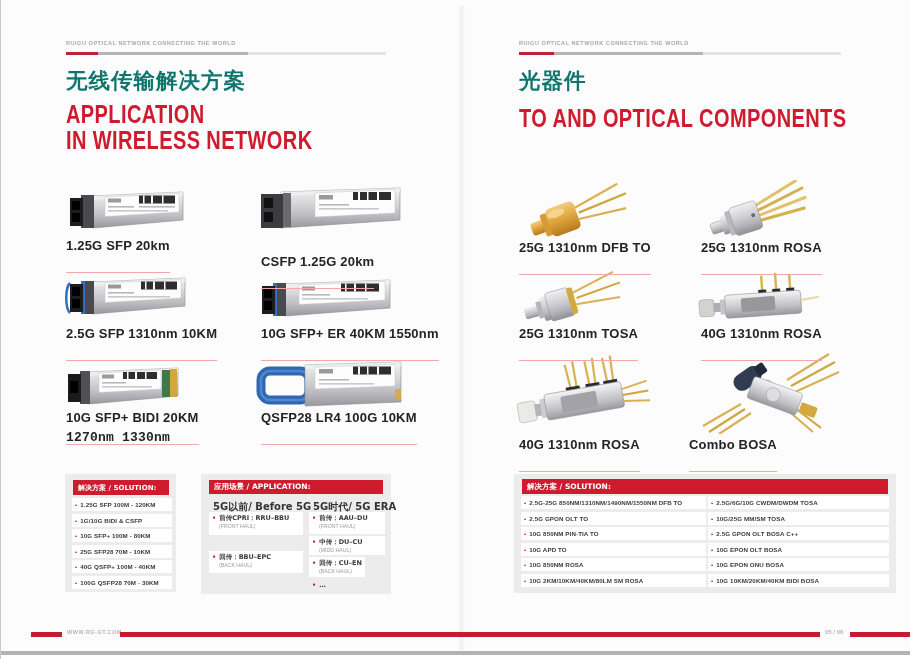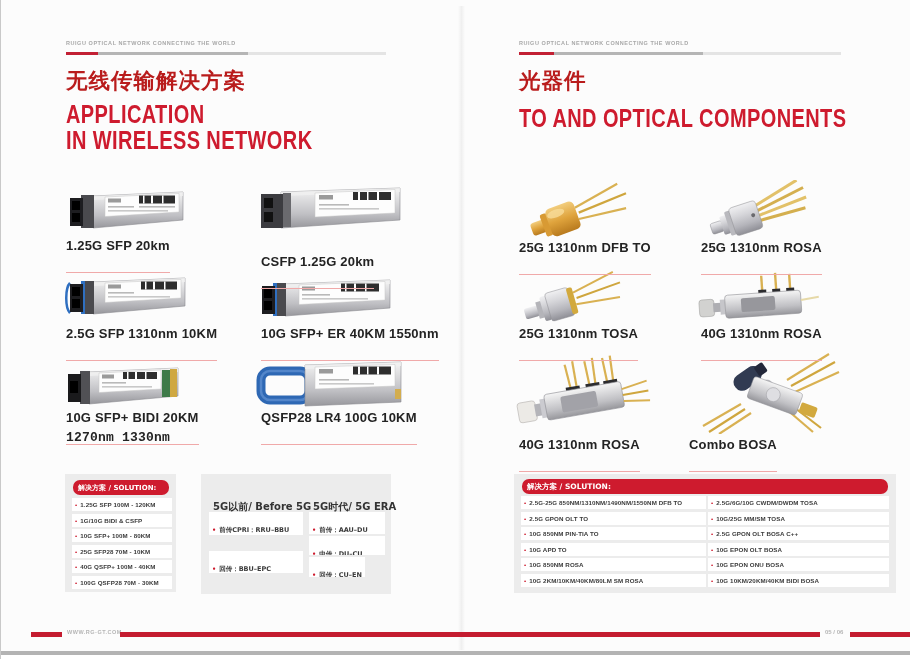--- a/index.html
+++ b/index.html
@@ -8,43 +8,43 @@
   .seam{position:absolute;left:457px;top:6px;width:7px;height:644px;
         background:linear-gradient(90deg,rgba(0,0,0,0),rgba(0,0,0,0.05),rgba(0,0,0,0));}
   .bottom-edge{position:absolute;left:0;top:651px;width:910px;height:4px;background:#b3b3b3;}
   .below-edge{position:absolute;left:0;top:655px;width:910px;height:4px;background:#ffffff;}
 
   
   .tagline{position:absolute;top:40px;font-size:5.5px;letter-spacing:.55px;color:#a8a8a8;font-weight:bold;white-space:nowrap;}
   .hbar{position:absolute;top:52px;height:3px;display:flex;}
   .hbar span{display:block;height:3px;}
   .hb-r{background:#c22034;} .hb-g{background:#b5b5b5;} .hb-l{background:#e4e4e4;}
-  .title-cn{position:absolute;top:66px;font-size:21.5px;font-weight:bold;color:#b91c1c;letter-spacing:1px;
+  .title-cn{position:absolute;top:66px;font-size:21.5px;font-weight:bold;color:#0f766e;letter-spacing:1px;
             font-family:"DejaVu Sans","Liberation Sans",sans-serif;white-space:nowrap;}
   .title-en{position:absolute;color:#ce1b2e;font-weight:bold;font-size:25px;line-height:26px;
             transform:scaleX(.8);transform-origin:left top;white-space:nowrap;letter-spacing:.5px;}
 
   
   .photo{position:absolute;}
   .plabel{position:absolute;font-size:13px;font-weight:bold;color:#232323;letter-spacing:.2px;
           border-bottom:1.5px solid #f0a9a9;padding-bottom:19px;white-space:nowrap;}
   .plabel2{position:absolute;font-size:13px;font-weight:bold;color:#232323;letter-spacing:.2px;white-space:nowrap;font-family:Liberation Mono, monospace;}
 
   
   .gbox{position:absolute;background:#ececec;}
   .rhead{position:absolute;background:#ce1b2e;color:#fff;font-weight:bold;display:flex;align-items:center;
          padding-left:5px;box-sizing:border-box;white-space:nowrap;
-         font-family:"DejaVu Sans","Liberation Sans",sans-serif;border-radius:7px;}
+         font-family:"DejaVu Sans","Liberation Sans",sans-serif;}
   .sitem{position:absolute;background:#fff;display:flex;align-items:center;font-weight:bold;color:#3a3a3a;
          font-size:6.2px;letter-spacing:.1px;white-space:nowrap;overflow:hidden;}
   .blt{color:#ce1b2e;margin:0 3px;}
   .blt::before{content:"•";}
   .colhead{position:absolute;font-size:10px;font-weight:bold;color:#333;white-space:nowrap;
            font-family:"DejaVu Sans","Liberation Sans",sans-serif;}
-  .app-item{position:absolute;background:#fff;padding-top:14px;box-sizing:border-box;overflow:hidden;}
+  .app-item{position:absolute;background:#fff;padding-top:2px;box-sizing:border-box;overflow:hidden;}
   .app-item.nobg{background:transparent;}
   .app-main{font-size:6.5px;font-weight:bold;color:#3a3a3a;white-space:nowrap;
             font-family:"DejaVu Sans","Liberation Sans",sans-serif;}
   .app-sub{font-size:5.2px;color:#9b9b9b;margin-left:10px;white-space:nowrap;}
 
   
   .fbar{position:absolute;top:632px;height:5px;background:#c41c30;}
   .fwebsite{position:absolute;left:66px;top:629px;font-size:5.5px;color:#b5b5b5;font-weight:bold;letter-spacing:.5px;white-space:nowrap;}
   .fpage{position:absolute;left:824px;top:629px;font-size:6px;color:#b5b5b5;font-weight:bold;white-space:nowrap;}
 </style>
@@ -233,20 +233,21 @@
           <span class="blt"></span>
           <span>40G QSFP+ 100M - 40KM</span>
         </div>
       <div class="sitem" style="left:7px;top:102px;width:100px;height:13px">
           <span class="blt"></span>
           <span>100G QSFP28 70M - 30KM</span>
         </div>
     </div>
 
     <div class="gbox" style="left:200px;top:474px;width:190px;height:120px">
+      <div class="rhead" style="left:8px;top:6px;width:174px;height:14px;font-size:7.5px">应用场景 / APPLICATION:</div>
       <div class="colhead" style="left:12px;top:26px">5G以前/ Before 5G</div>
       <div class="colhead" style="left:112px;top:26px">5G时代/ 5G ERA</div>
 
       <div class="app-item" style="left:8px;top:38px;width:94px;height:23px">
         <div class="app-main"><span class="blt"></span><span>前传CPRI：RRU–BBU</span></div>
         <div class="app-sub">(FRONT HAUL)</div>
       </div>
       <div class="app-item" style="left:8px;top:77px;width:94px;height:22px">
         <div class="app-main"><span class="blt"></span><span>回传：BBU–EPC</span></div>
         <div class="app-sub">(BACK HAUL)</div>

